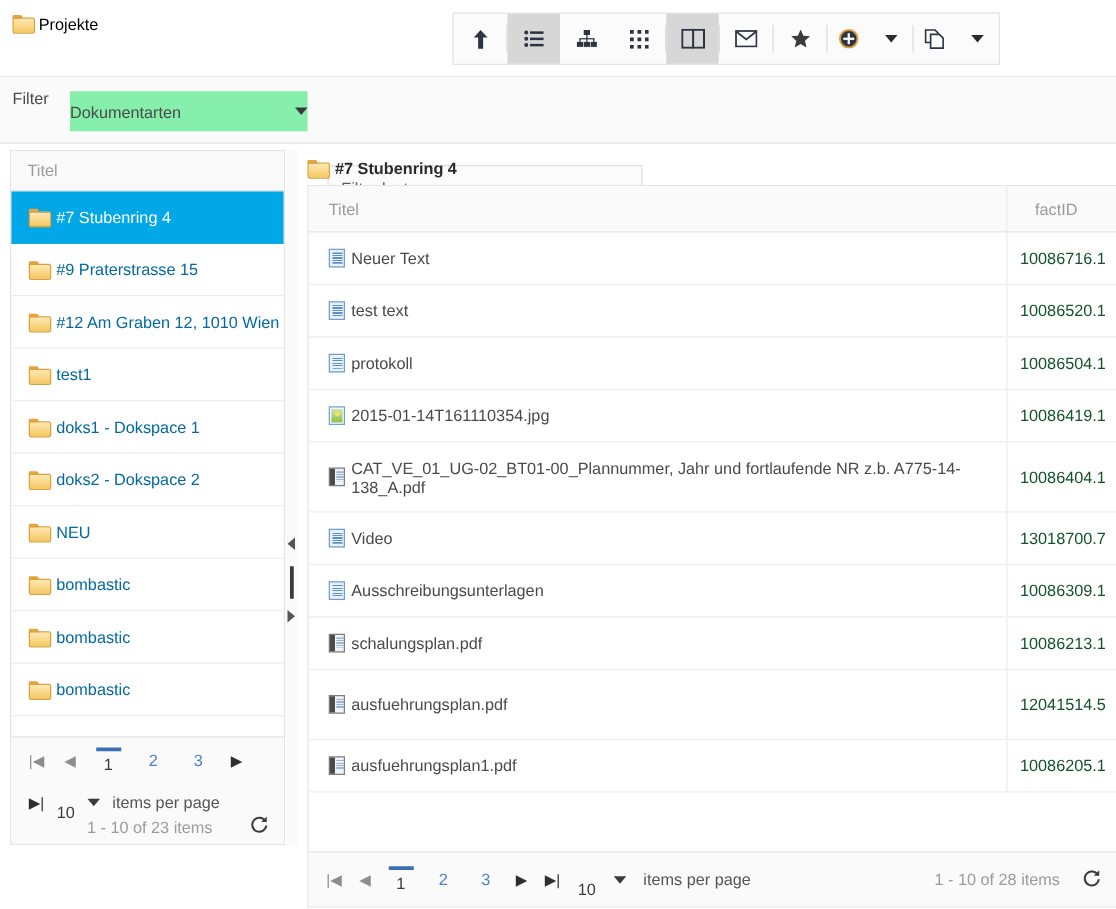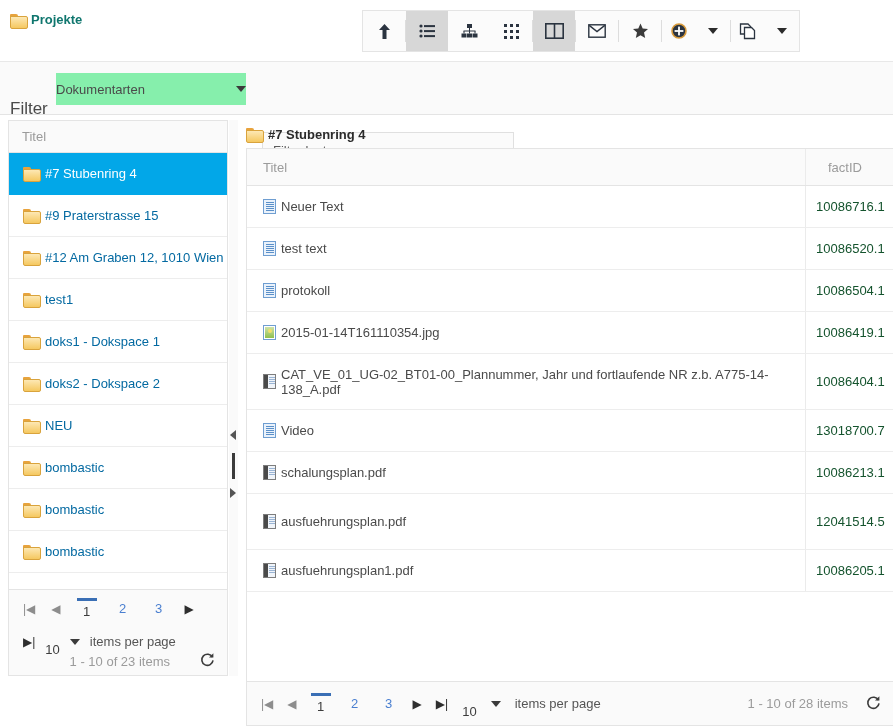--- a/index.html
+++ b/index.html
@@ -16,22 +16,22 @@
   
   .app-header {
     position: relative;
     height: 62px;
     background: #ffffff;
     border-bottom: 1px solid #e8e8e8;
   }
   .breadcrumb {
     position: absolute;
     left: 10px; top: 12px;
-    display: flex; align-items: flex-end; gap: 5px;
-    font-size: 13px; font-weight: bold; color: #0f766e;
+    display: flex; align-items: flex-start; gap: 5px;
+    font-size: 13px; font-weight: normal; color: #000000;
   }
 
   
   .ico-folder {
     width: 16px; height: 13px;
     position: relative; display: inline-block;
     flex: 0 0 auto;
   }
   .ico-folder::before {
     content: ""; position: absolute; left: 0; top: 0;
@@ -79,22 +79,22 @@
   }
 
   
   .filter-bar {
     position: relative;
     height: 53px;
     background: #fafafa;
     border-bottom: 1px solid #e4e4e4;
   }
   .filter-label {
-    position: absolute; left: 10px; top: 37px;
-    font-size: 17px; color: #4a4a4a;
+    position: absolute; left: 10px; top: 9px;
+    font-size: 13px; color: #4a4a4a;
   }
   .filter-select {
     position: absolute; left: 56px; top: 11px;
     width: 190px; height: 32px;
     background: #86efac;
     display: flex; align-items: center;
     cursor: pointer;
   }
   .filter-select .sel-val { flex: 1; font-size: 13px; color: #4a4a4a; }
   .filter-select .caret { border-top-color: #3b3b3b; }
@@ -578,20 +578,27 @@
         </div>
 
         <div class="grid-row">
           <div class="cell-title">
             <span class="ico-doc"></span>
             <span>Video</span>
           </div>
           <div class="cell-fact">13018700.7</div>
         </div>
 
+        <div class="grid-row">
+          <div class="cell-title">
+            <span class="ico-doc"></span>
+            <span>Ausschreibungsunterlagen</span>
+          </div>
+          <div class="cell-fact">10086309.1</div>
+        </div>
 
         <div class="grid-row">
           <div class="cell-title">
             <span class="ico-pdf"></span>
             <span>schalungsplan.pdf</span>
           </div>
           <div class="cell-fact">10086213.1</div>
         </div>
 
         <div class="grid-row tall">

